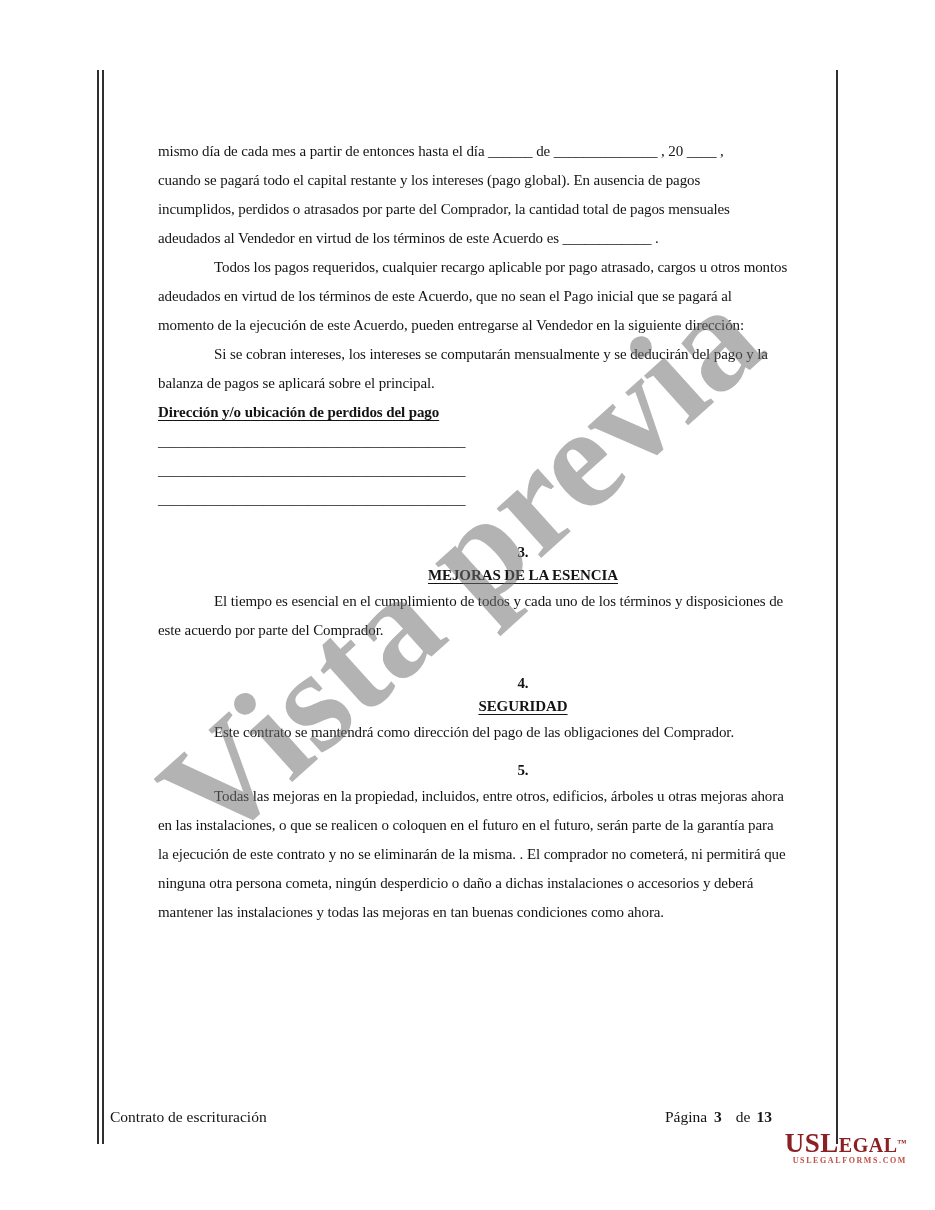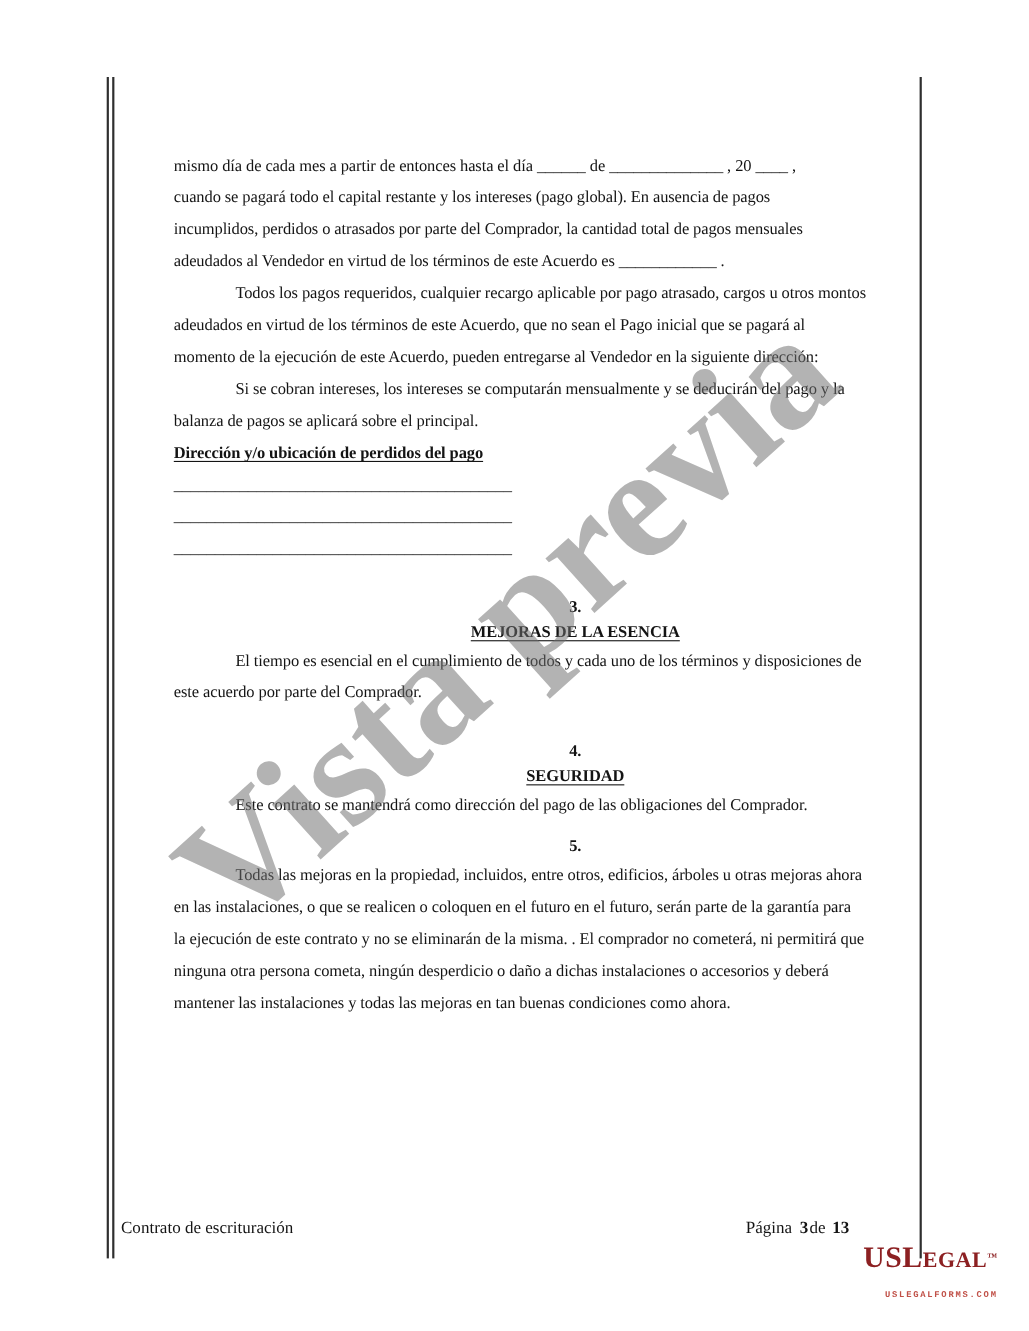--- a/index.html
+++ b/index.html
@@ -68,40 +68,40 @@
     left: 110px;
     top: 1106px;
     width: 662px;
     display: flex;
     justify-content: space-between;
     font-size: 15.5px;
     line-height: 22px;
   }
   .footer .num { font-weight: bold; margin-left: 7px; }
   .footer .num2 { font-weight: bold; margin-left: 6px; text-align: right; }
-  .footer .de { margin-left: 1px; }
+  .footer .de { margin-left: 14px; }
 
   .logo {
     position: absolute;
     right: 28px;
     top: 1130px;
     text-align: right;
     color: #8c2022;
     line-height: 1;
   }
   .logo-main { font-weight: bold; letter-spacing: 0.5px; }
   .logo-big   { font-size: 27px; }
   .logo-small { font-size: 20px; }
   .logo-tm { font-size: 9px; vertical-align: super; color: #8c2022; }
   .logo-site {
-    margin-top: 17px;
+    margin-top: 0;
     font-size: 8px;
     letter-spacing: 1.6px;
     color: #c05047;
-    font-family: Liberation Mono, monospace;
+    font-family: Liberation Serif, serif;
     font-weight: bold;
   }
 </style>
 </head>
 <body>
 
 <div class="page">
 
   <div class="vrule rule-left-a"></div>
   <div class="vrule rule-left-b"></div>

